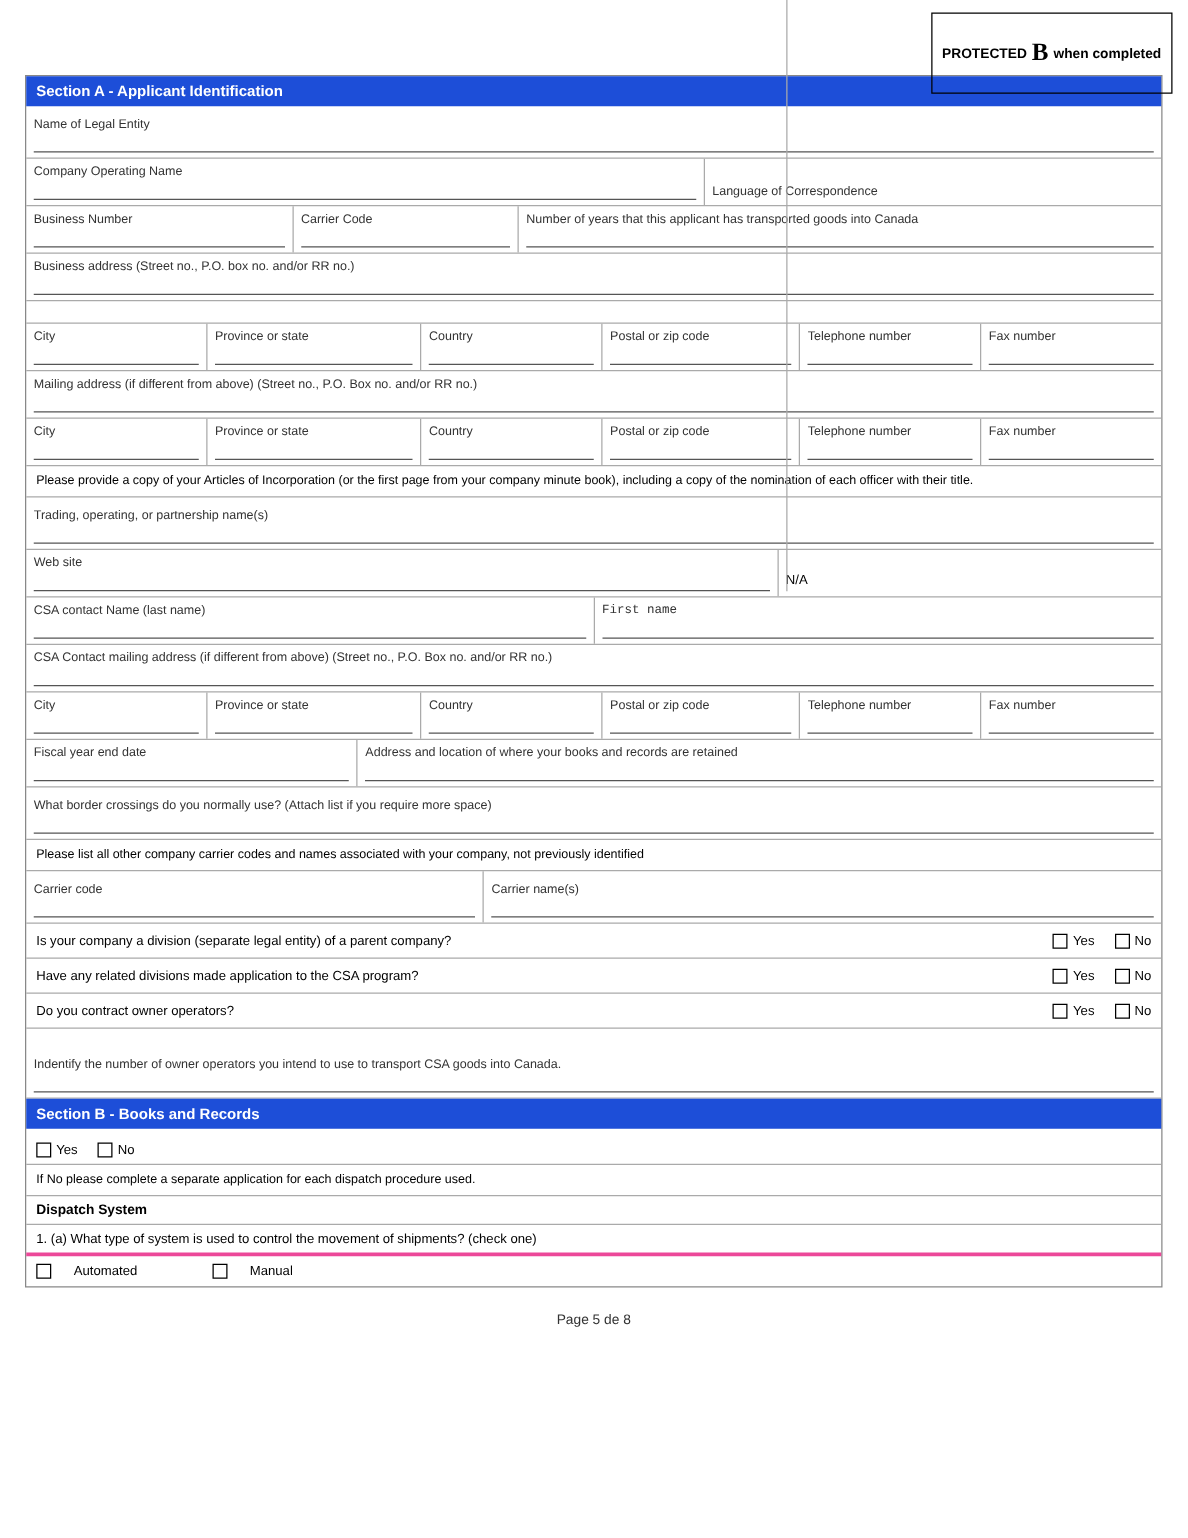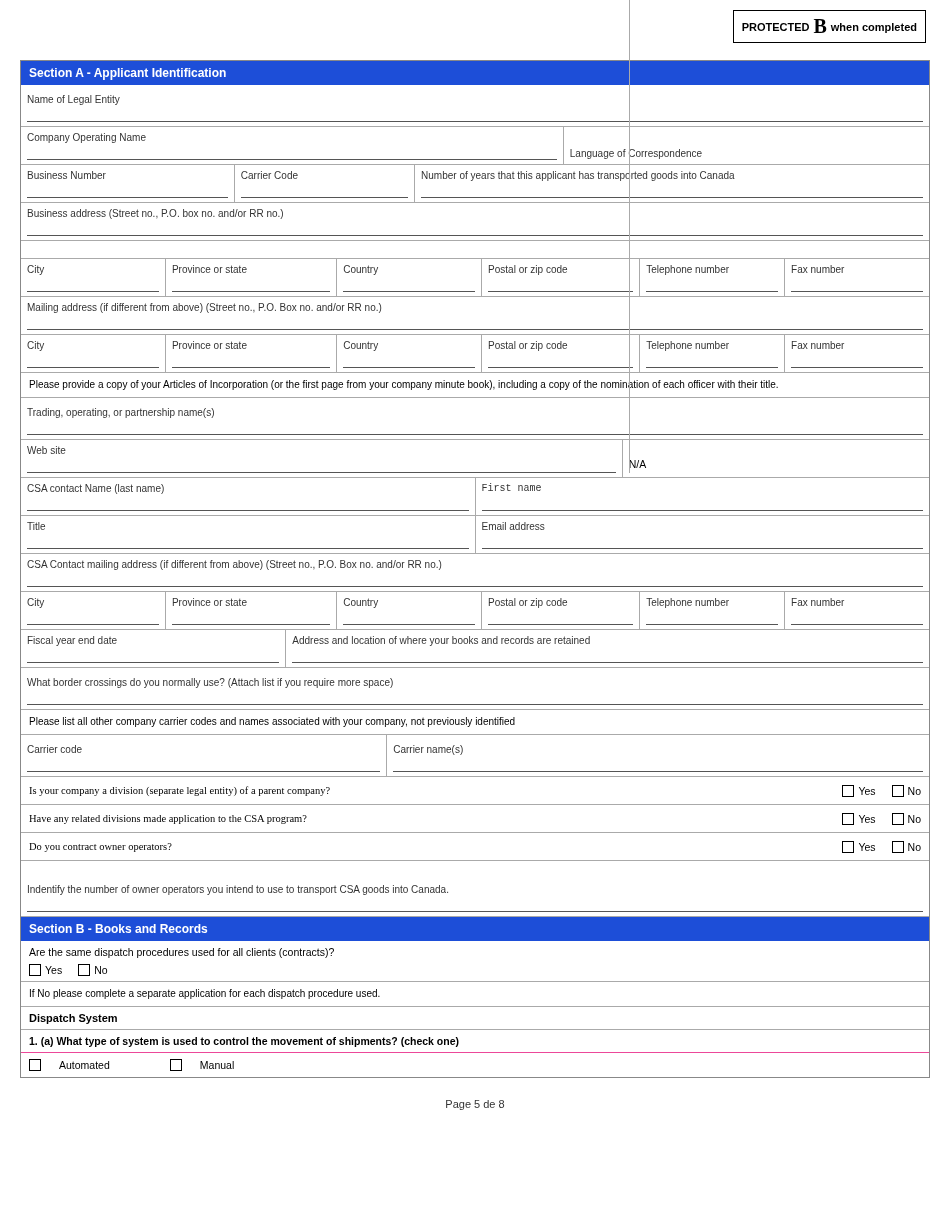--- a/index.html
+++ b/index.html
@@ -11,28 +11,28 @@
       width: 950px;
       min-height: 1230px;
       position: relative;
     }
     .page-wrapper {
       padding: 20px 20px 40px 20px;
     }
     .protected-banner {
       position: absolute;
       top: 10px;
-      right: 24px;
+      right: 12px;
       display: flex;
       align-items: center;
       gap: 4px;
       font-size: 11px;
       font-weight: bold;
       border: 1px solid #000;
-      padding: 4px 8px;
+      padding: 20px 8px;
     }
     .protected-banner .letter-b {
       font-size: 20px;
       font-weight: bold;
       font-family: serif;
     }
     .form-container {
       border: 1px solid #888;
       margin-top: 40px;
     }
@@ -106,21 +106,20 @@
     .yes-no-row {
       display: flex;
       align-items: center;
       padding: 5px 8px;
       border-bottom: 1px solid #aaa;
       min-height: 28px;
     }
     .yes-no-row .question {
       flex: 1;
       font-size: 10.5px;
-      font-family: Liberation Serif, serif;
     }
     .yes-no-options {
       display: flex;
       gap: 16px;
       align-items: center;
     }
     .yes-no-option {
       display: flex;
       align-items: center;
       gap: 4px;
@@ -151,22 +150,21 @@
     }
     .dispatch-header {
       font-weight: bold;
       font-size: 11px;
       padding: 5px 8px;
       border-bottom: 1px solid #aaa;
     }
     .dispatch-question {
       padding: 5px 8px;
       font-size: 10.5px;
-      border-bottom: 1px solid #ec4899;
-      font-weight: bold;
+      border-bottom: 3px solid #ec4899;
     }
     .dispatch-options {
       padding: 6px 8px;
       display: flex;
       gap: 60px;
       align-items: center;
       font-size: 10.5px;
     }
     .dispatch-option {
       display: flex;
@@ -330,30 +328,20 @@
       <div class="form-cell" style="flex:2;">
         <span class="cell-label">CSA contact Name (last name)</span>
         <div class="input-line"></div>
       </div>
       <div class="form-cell no-border-right" style="flex:2;font-family:Liberation Mono, monospace;">
         <span class="cell-label">First name</span>
         <div class="input-line"></div>
       </div>
     </div>
 
-    <div class="form-row">
-      <div class="form-cell" style="flex:2;">
-        <span class="cell-label">Title</span>
-        <div class="input-line"></div>
-      </div>
-      <div class="form-cell no-border-right" style="flex:2;">
-        <span class="cell-label">Email address</span>
-        <div class="input-line"></div>
-      </div>
-    </div>
 
     <div class="form-row">
       <div class="form-cell full-width no-border-right">
         <span class="cell-label">CSA Contact mailing address (if different from above) (Street no., P.O. Box no. and/or RR no.)</span>
         <div class="input-line"></div>
       </div>
     </div>
 
     <div class="form-row">
       <div class="form-cell" style="flex:1;">
@@ -462,21 +450,20 @@
         <span class="cell-label">Indentify the number of owner operators you intend to use to transport CSA goods into Canada.</span>
         <div class="input-line"></div>
       </div>
     </div>
 
     <div class="section-header">
       <span>Section B - Books and Records</span>
     </div>
 
     <div class="section-content">
-      <div>Are the same dispatch procedures used for all clients (contracts)?</div>
       <div style="display:flex; gap:16px; margin-top: 6px; align-items:center;">
         <div class="checkbox-wrapper">
           <div class="checkbox-box"></div>
           <span>Yes</span>
         </div>
         <div class="checkbox-wrapper">
           <div class="checkbox-box"></div>
           <span>No</span>
         </div>
       </div>

